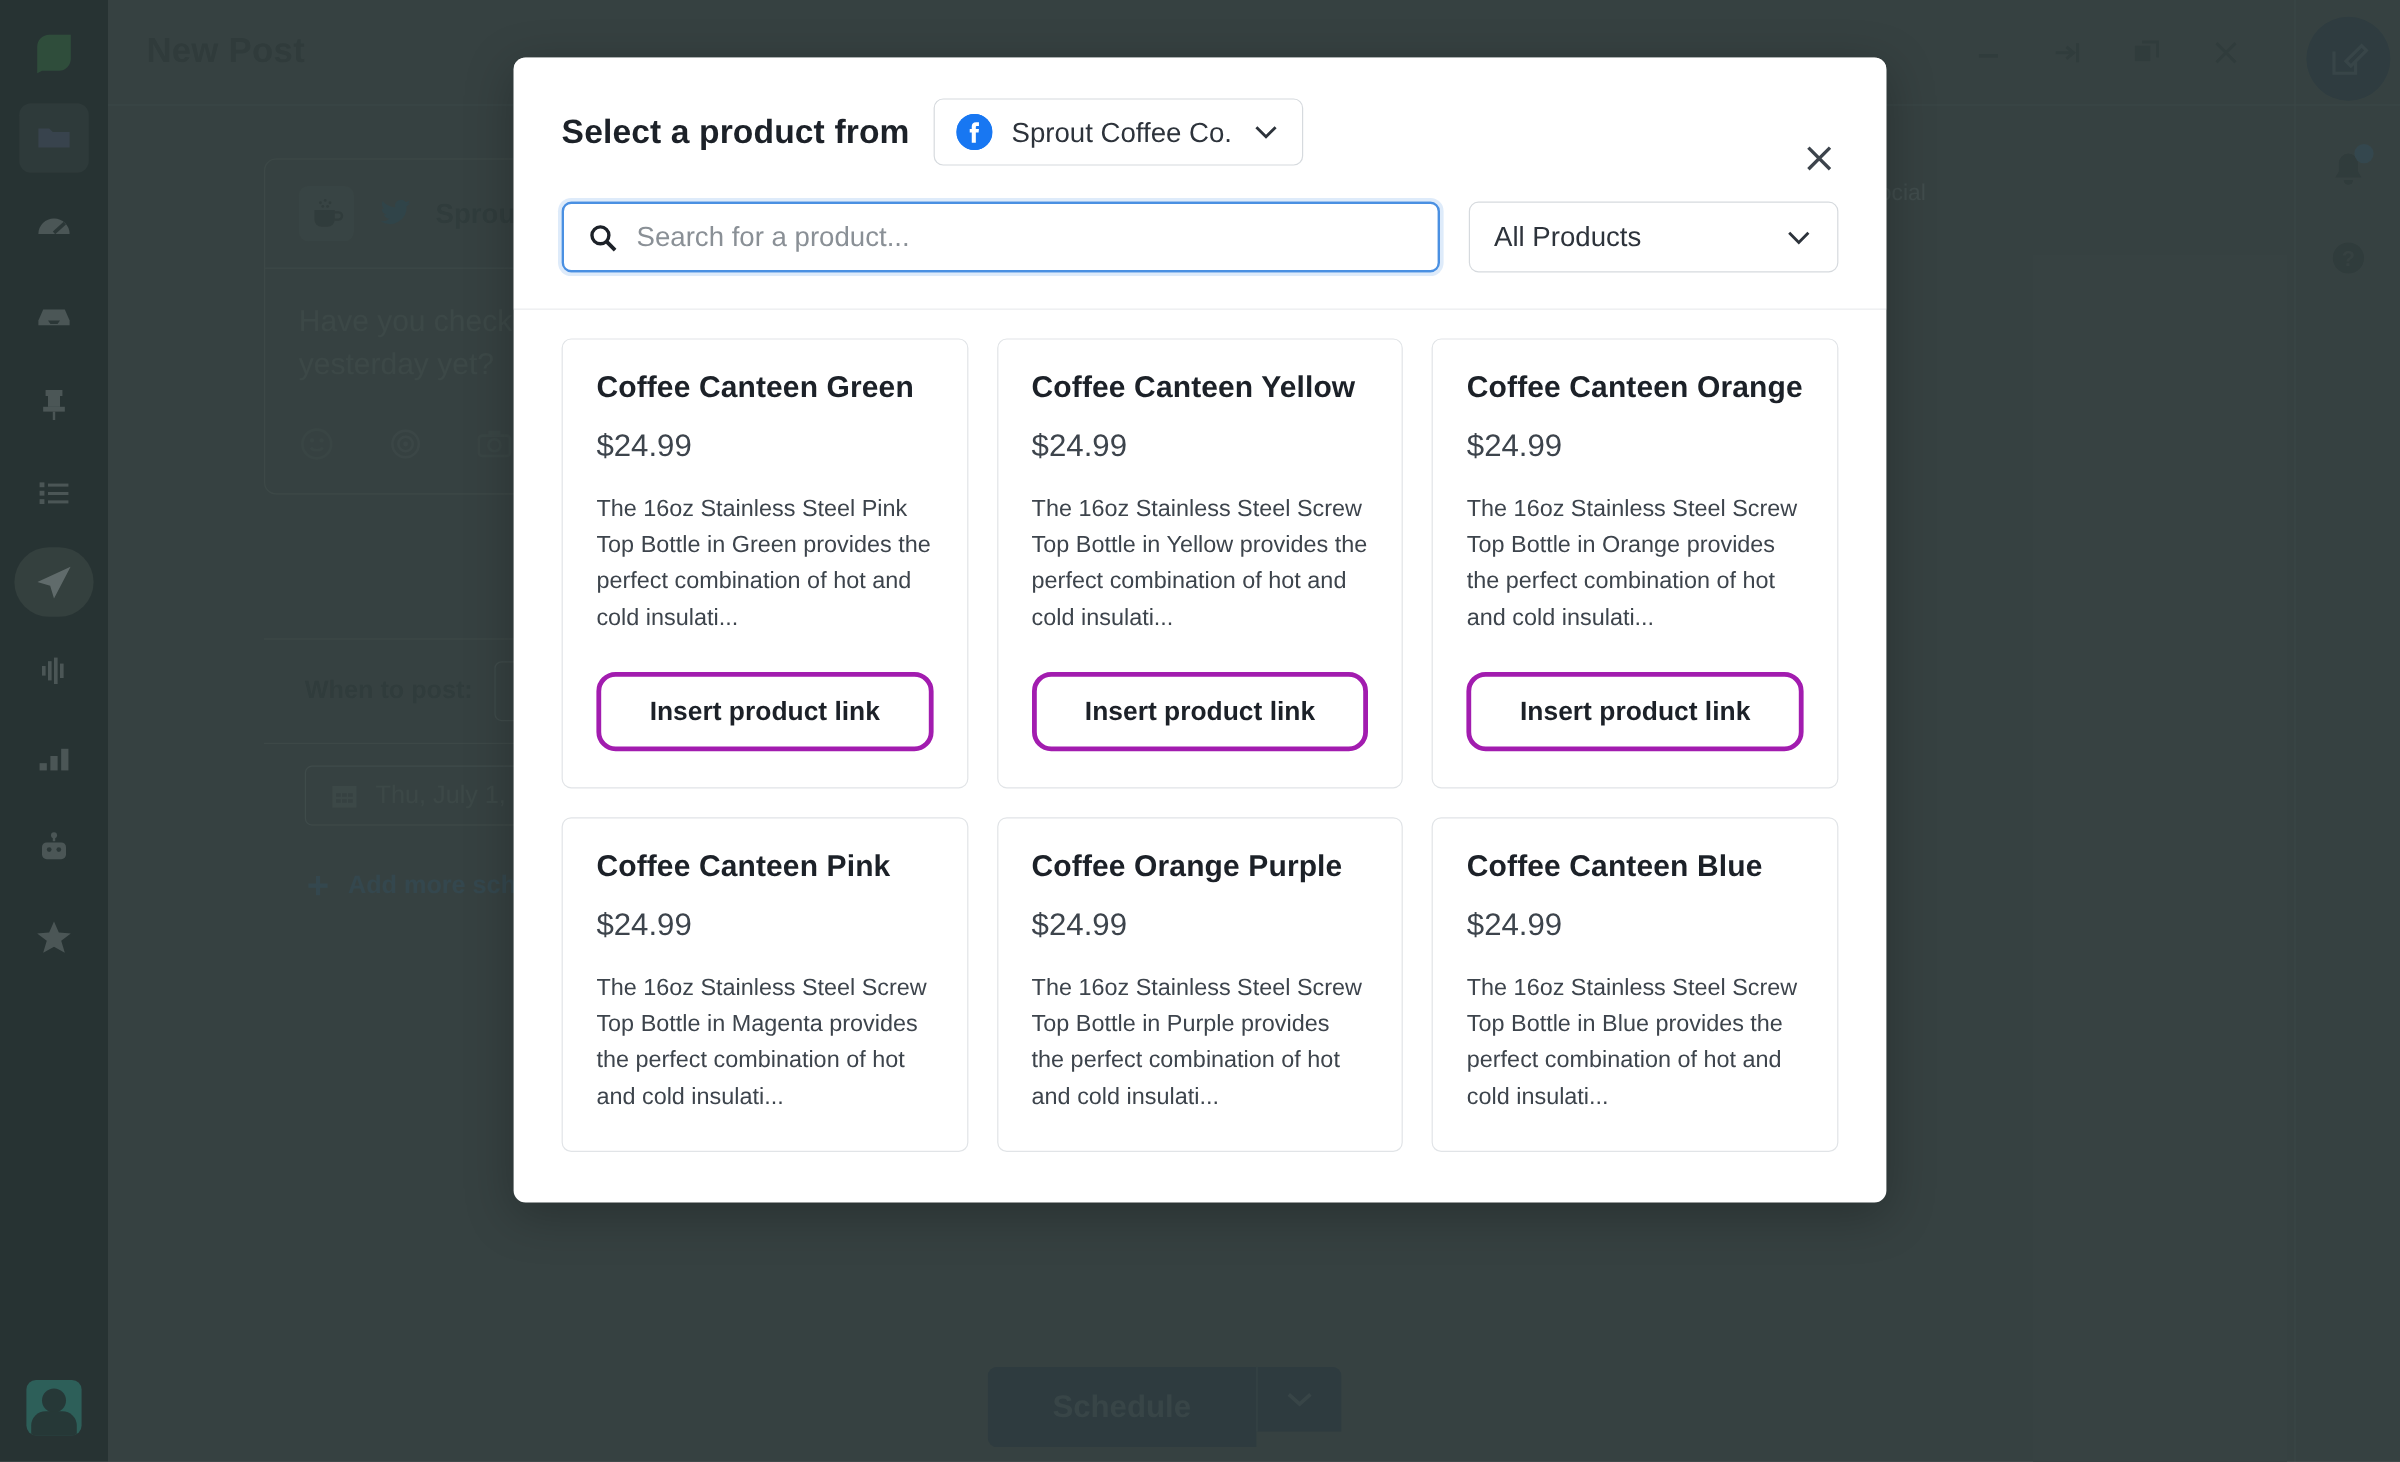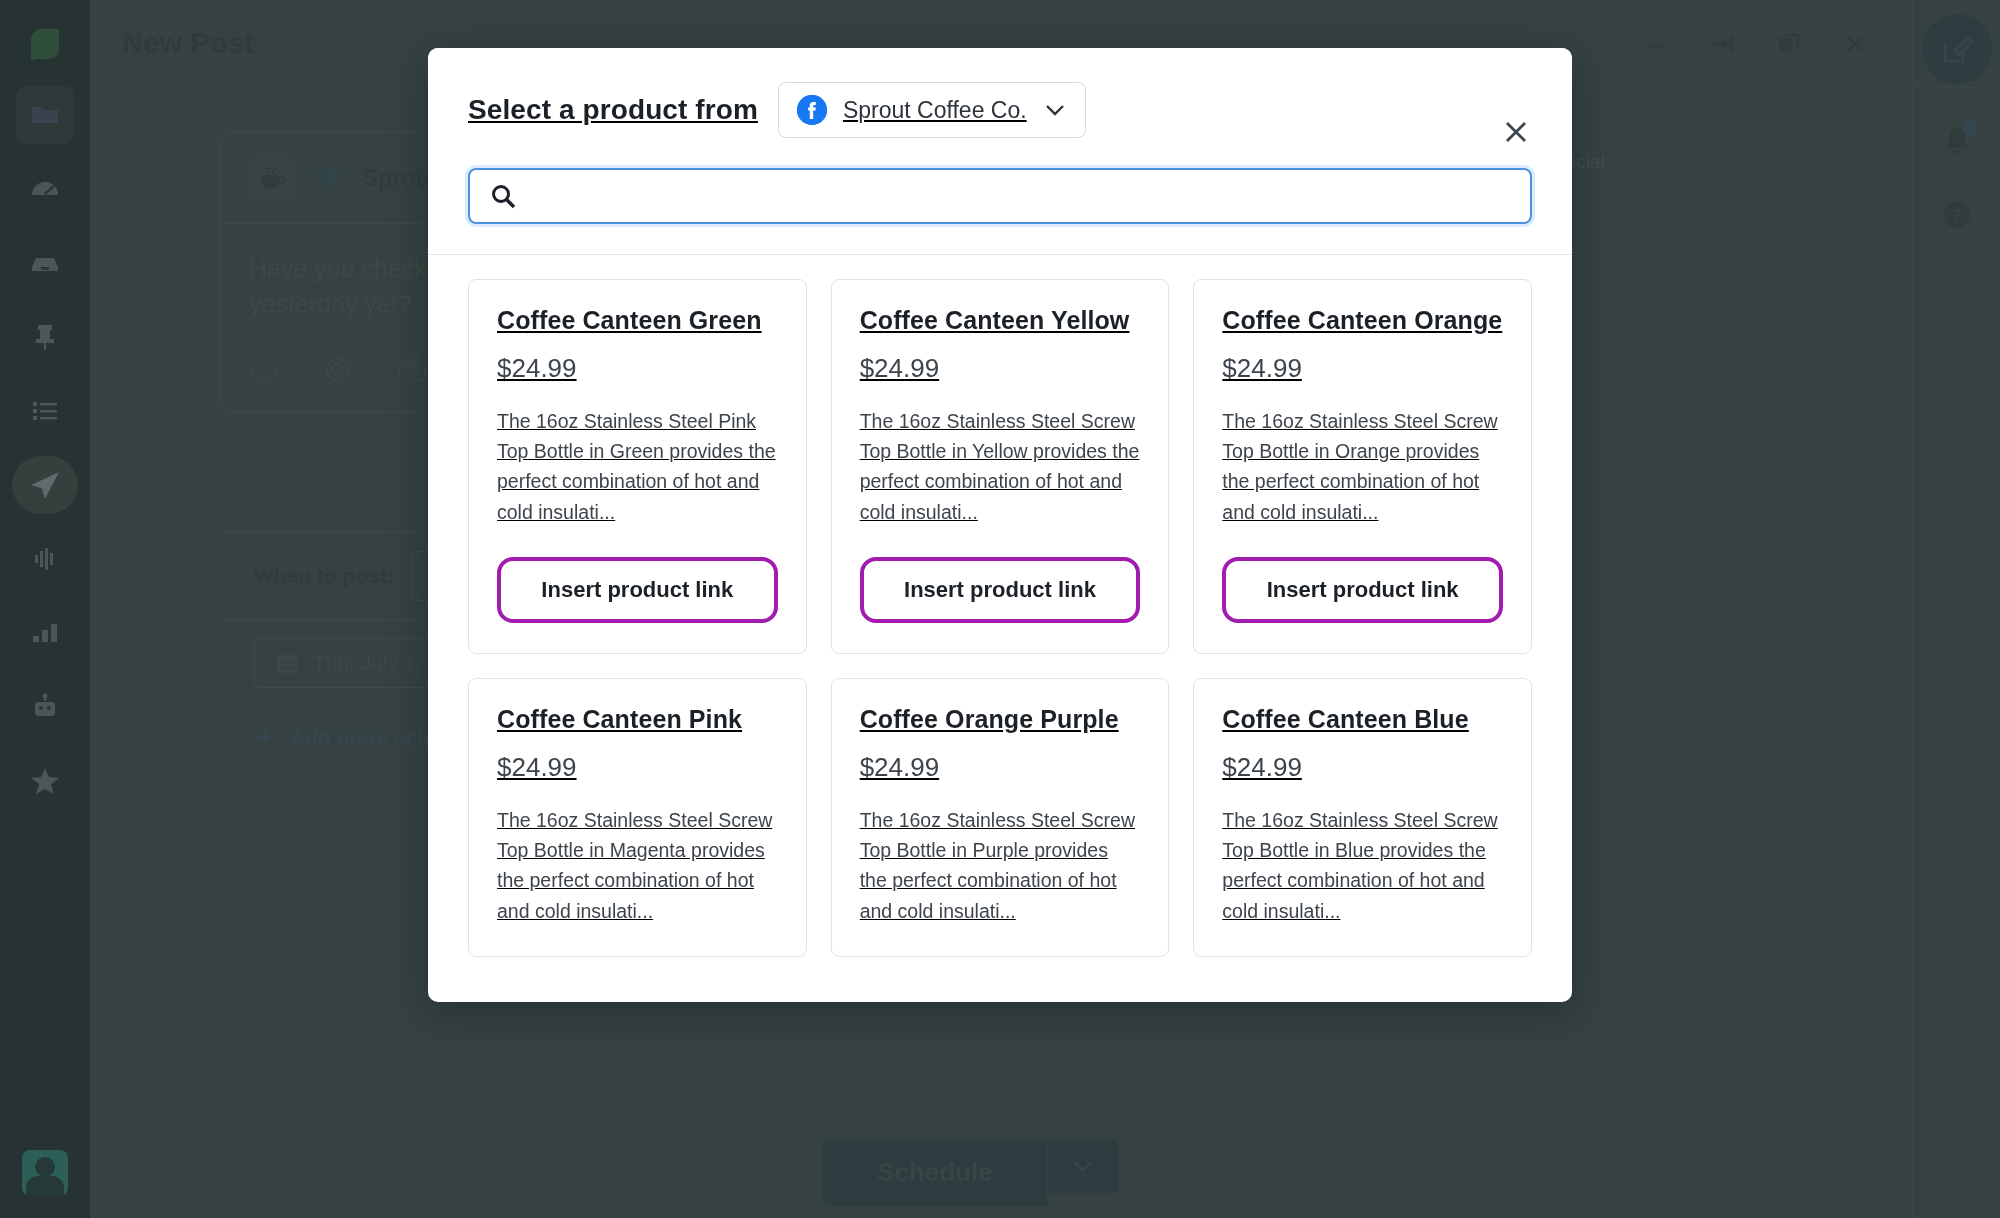--- a/index.html
+++ b/index.html
@@ -90,21 +90,21 @@
   }
   .schedule-btn .main { background: #3b4a50; color: #4d5c60; font-size: 26px; font-weight: bold; padding: 18px 54px; }
   .schedule-btn .caret { background: #3b4a50; border-left: 1px solid #4a585d; padding: 18px 22px; display:flex; align-items:center; }
 
   
   .scrim { position: absolute; inset: 0; background: rgba(32,42,42,0.45); }
   .modal {
     position: absolute; left: 428px; top: 48px; width: 1144px; height: 954px;
     background: #ffffff; border-radius: 10px; overflow: hidden;
     box-shadow: 0 10px 40px rgba(0,0,0,0.25);
-    display: flex; flex-direction: column; text-decoration: underline;
+    display: flex; flex-direction: column;
   }
   .modal-head { padding: 34px 40px 0 40px; background:#fff; position: relative; z-index: 2;}
   .modal-title-row { display: flex; align-items: center; gap: 20px; }
   .modal-title { font-size: 28px; font-weight: bold; color: #1c2128; letter-spacing: .1px; }
   .profile-chip {
     display: flex; align-items: center; gap: 16px;
     border: 1px solid #d6dade; border-radius: 8px; padding: 12px 18px;
   }
   .fb-logo { width: 30px; height: 30px; border-radius: 50%; background:#1877F2; display:flex; align-items:center; justify-content:center; }
   .chip-label { font-size: 23px; color: #2d333b; }
@@ -422,20 +422,27 @@
         <svg width="30" height="30" viewBox="0 0 30 30">
             <path d="M6 6 L24 24 M24 6 L6 24" stroke="#3d444c" stroke-width="2.8"></path>
           </svg>
       </div>
 
       <div class="search-row">
         <div class="search-box">
           <svg width="26" height="26" viewBox="0 0 26 26">
               <circle cx="11" cy="11" r="7.5" stroke="#1c2128" stroke-width="3" fill="none"></circle>
               <path d="M16.5 16.5 L24 24" stroke="#1c2128" stroke-width="3.4"></path>
+            </svg>
+          <input class="search-input" type="text" placeholder="Search for a product..." style="">
+        </div>
+        <div class="filter-select">
+          <span>All Products</span>
+          <svg width="24" height="16" viewBox="0 0 24 16">
+              <path d="M4 4 L12 12 L20 4" stroke="#2d333b" stroke-width="2.4" fill="none"></path>
             </svg>
         </div>
       </div>
     </div>
     <div class="modal-divider"></div>
 
     <div class="grid-scroll">
       <div class="grid" id="product-grid">
           <div class="card">
             <div class="card-img">

